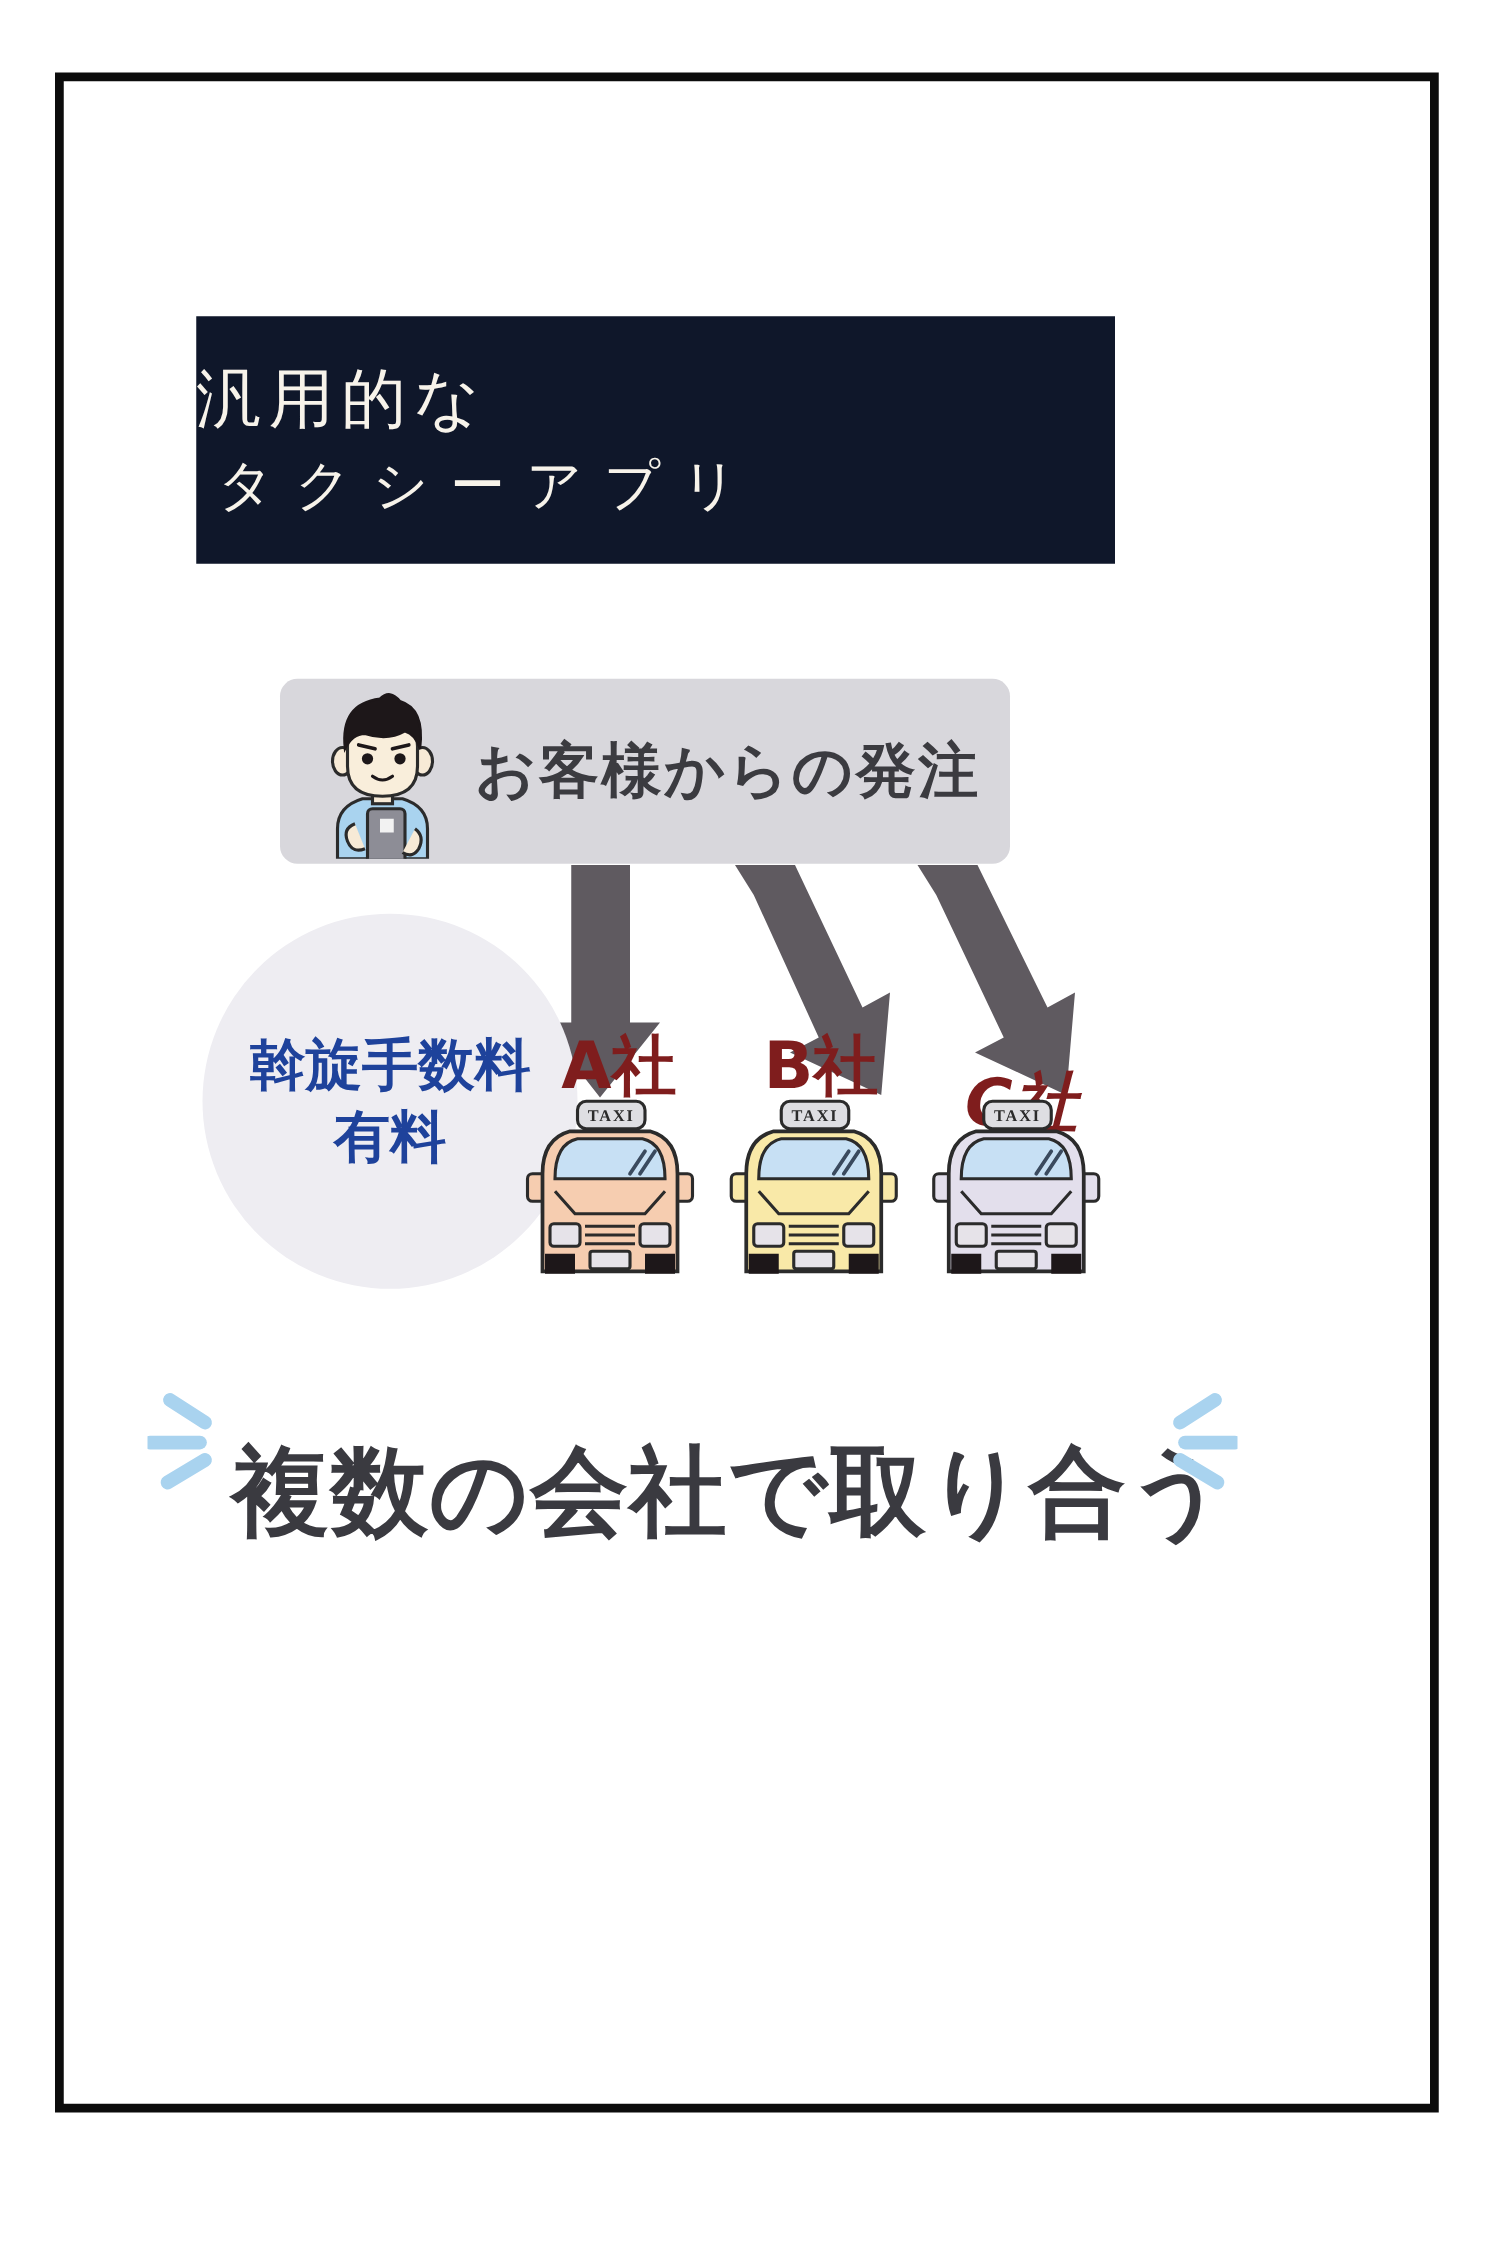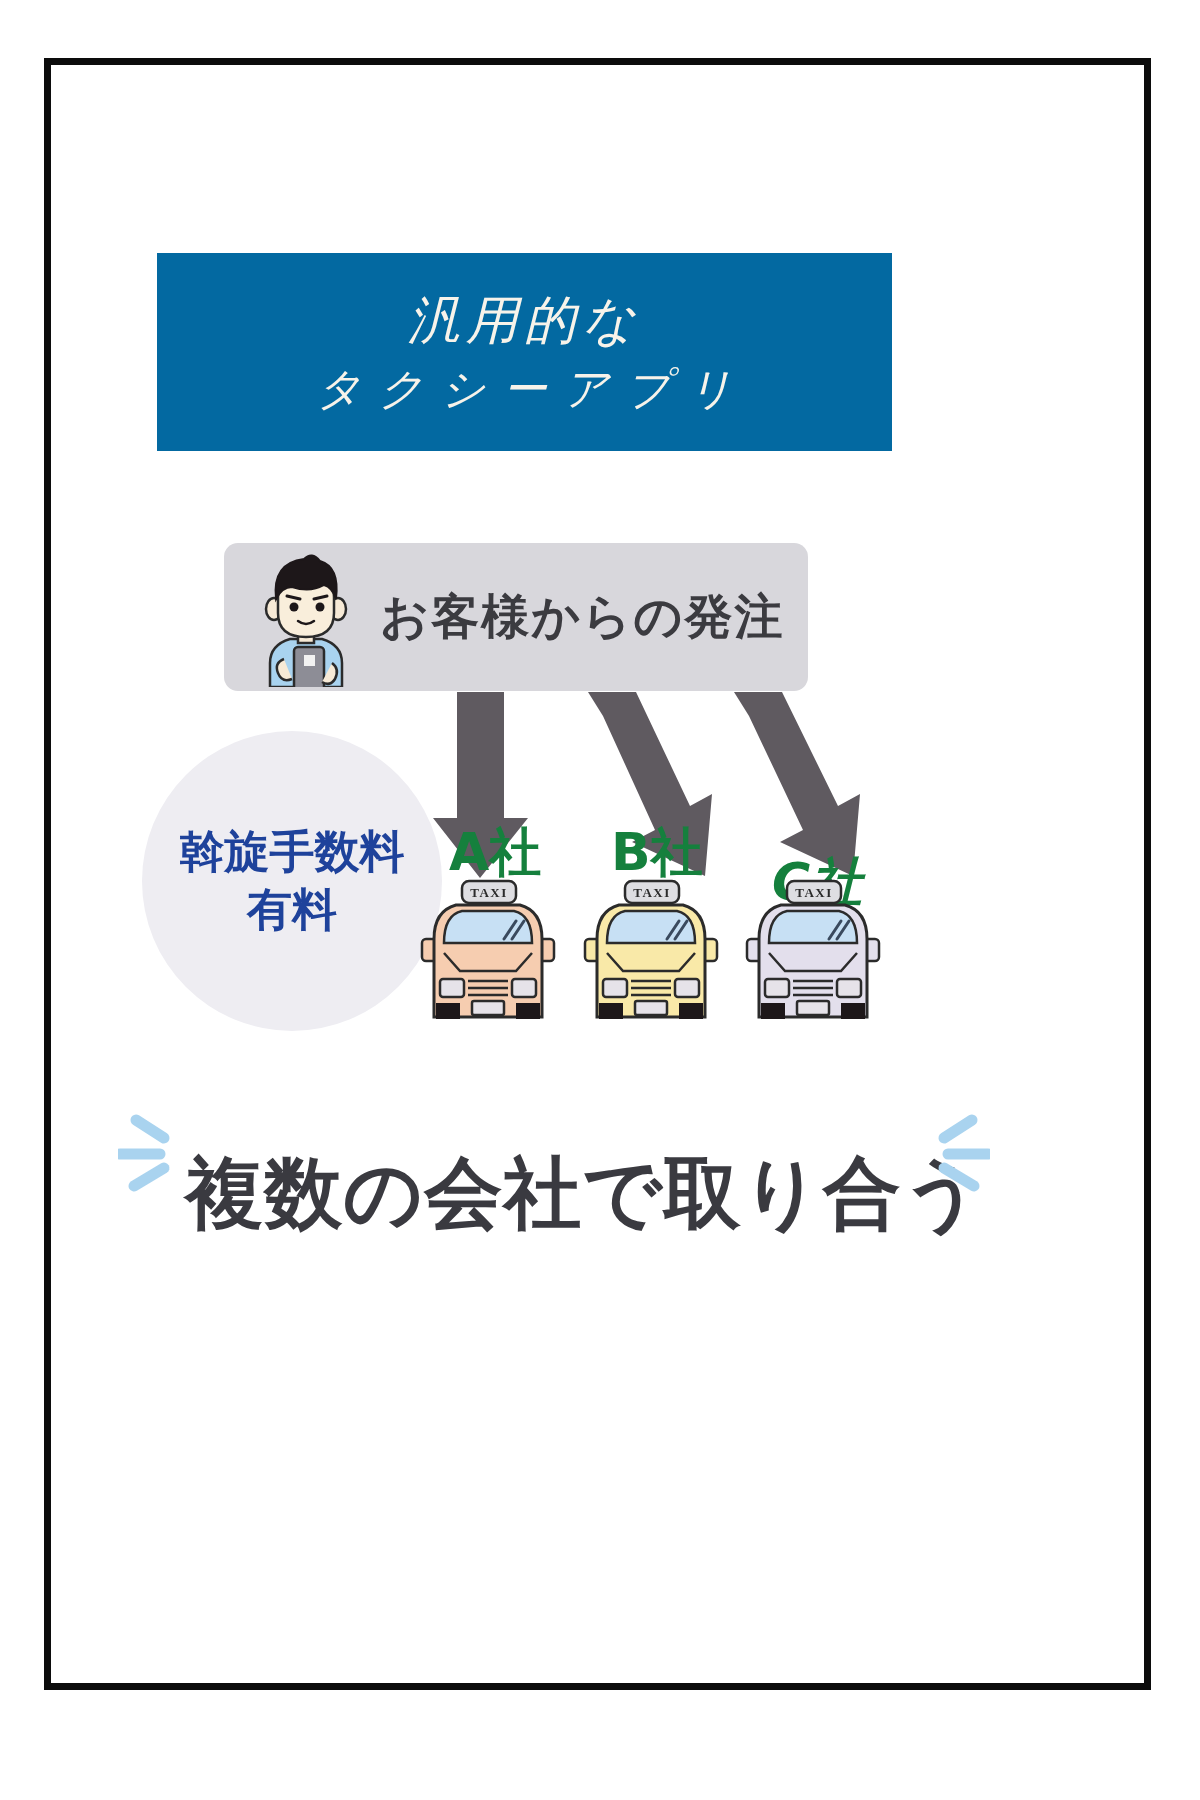--- a/index.html
+++ b/index.html
@@ -17,23 +17,23 @@
     width:1107px;height:1632px;
     border:7px solid #0c0c0c;
     box-sizing:border-box;
     background:#ffffff;
   }
 
   
   .banner{
     position:absolute;left:157px;top:253px;
     width:735px;height:198px;
-    background:#0369a1;
+    background:#0f172a;
     display:flex;flex-direction:column;
-    align-items:center;justify-content:center;font-style:italic;
+    justify-content:center;
   }
   .banner-line1{
     color:#f7f3ea;font-size:52px;font-weight:500;
     letter-spacing:6px;line-height:1.25;
     margin-bottom:8px;
   }
   .banner-line2{
     color:#f7f3ea;font-size:44px;font-weight:500;
     letter-spacing:17px;line-height:1.25;
     text-indent:17px;
@@ -53,33 +53,33 @@
   .order-text{
     font-size:48px;font-weight:700;color:#3b3b40;
     letter-spacing:2px;margin-left:14px;
   }
 
   
   .arrows{position:absolute;left:0;top:0;width:1200px;height:1800px;pointer-events:none;}
 
   
   .fee-circle{
-    position:absolute;left:142px;top:731px;
+    position:absolute;left:162px;top:731px;
     width:300px;height:300px;border-radius:50%;
     background:#eeedf2;
     display:flex;flex-direction:column;
     align-items:center;justify-content:center;
   }
   .fee-l1{font-size:45px;font-weight:800;color:#1e429b;letter-spacing:0px;line-height:1.28;}
   .fee-l2{font-size:45px;font-weight:800;color:#1e429b;letter-spacing:0px;line-height:1.28;}
 
   
   .co-label{
     position:absolute;font-size:52px;font-weight:800;
-    color:#15803d;letter-spacing:0px;
+    color:#7f1d1d;letter-spacing:0px;
   }
   .co-a{left:449px;top:818px;}
   .co-b{left:611px;top:818px;}
   .co-c{left:772px;top:848px;font-style:italic;}
 
   
   .taxi{position:absolute;width:152px;height:146px;}
   .taxi-a{left:412px;top:877px;}
   .taxi-b{left:575px;top:877px;}
   .taxi-c{left:737px;top:877px;}

